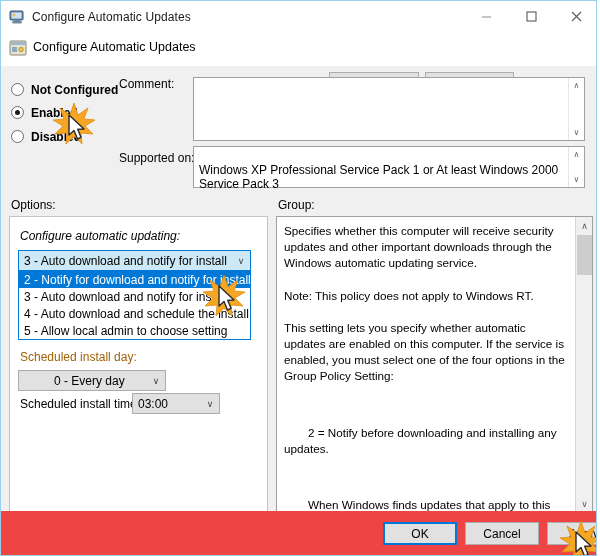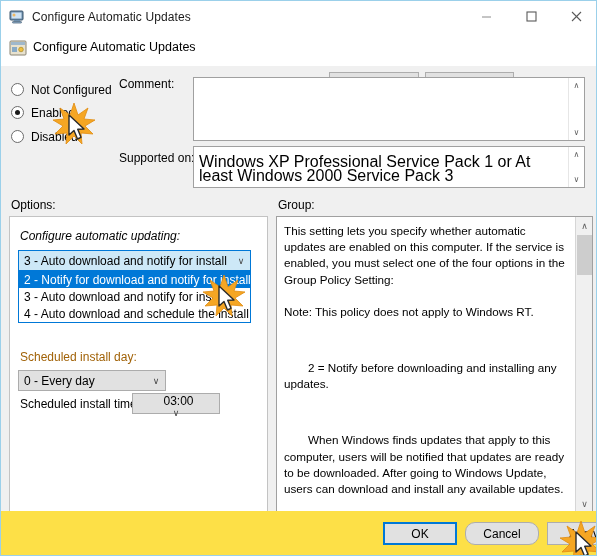--- a/index.html
+++ b/index.html
@@ -77,20 +77,21 @@
   
   .lbl {
     position: absolute;
     font-size: 12px; color: #000;
     white-space: nowrap;
   }
   .radio-row {
     position: absolute; left: 10px;
     display: flex; align-items: center;
     height: 17px;
+    font-weight: bold;
   }
   .radio {
     width: 13px; height: 13px;
     border: 1px solid #6b6b6b;
     border-radius: 50%;
     background: #fff;
     position: relative;
     flex: none;
     margin-right: 7px;
   }
@@ -133,22 +134,22 @@
 
   #supported-label { left: 118px; top: 150px; }
   #supported-box {
     position: absolute; left: 192px; top: 145px;
     width: 392px; height: 42px;
     background: #fff;
     border: 1px solid #a0a0a0;
     display: flex;
   }
   #supported-text {
-    flex: 1; font-size: 16px; color: #000;
-    padding: 8px 5px;
+    flex: 1; font-size: 12px; color: #000;
+    padding: 16px 5px;
     line-height: 14px;
   }
 
   
   #options-label { left: 10px; top: 197px; }
   #help-label { left: 277px; top: 197px; }
 
   #options-panel {
     position: absolute; left: 8px; top: 215px;
     width: 259px; height: 297px;
@@ -231,51 +232,51 @@
   #cfg-list .opt.selected {
     background: #0078d7; color: #fff;
   }
 
   #day-label { position: absolute; left: 10px; top: 133px; font-size: 12px; color: #a16207; }
   #day-combo {
     position: absolute; left: 8px; top: 153px;
     width: 148px; height: 21px;
     background: #e1e1e1;
     border: 1px solid #acacac;
-    display: flex; align-items: center;
+    display: flex; align-items: center; padding-left: 30px;
   }
   #day-combo .combo-text { flex: 1; font-size: 12px; color: #000; padding-left: 5px; }
 
   #time-label { position: absolute; left: 10px; top: 180px; font-size: 12px; color: #000; }
   #time-combo {
     position: absolute; left: 122px; top: 176px;
     width: 88px; height: 21px;
     background: #e1e1e1;
     border: 1px solid #acacac;
-    display: flex; align-items: center; flex-direction: column;
+    display: flex; align-items: center;
   }
   #time-combo .combo-text { flex: 1; font-size: 12px; color: #000; padding-left: 5px; }
 
   
   #footer {
     position: absolute; left: 0; bottom: 0;
     width: 598px; height: 44px;
-    background: #fde047;
+    background: #ef4444;
   }
   .fbtn {
     position: absolute; top: 11px;
     width: 74px; height: 23px;
     background: #e1e1e1;
     border: 1px solid #adadad;
     font-family: "Liberation Sans", sans-serif;
     font-size: 12px; color: #000;
     cursor: default; padding: 0;
   }
   #ok-button { left: 382px; border: 2px solid #0078d7; }
-  #cancel-button { left: 464px; border-radius: 10px; }
+  #cancel-button { left: 464px; }
   #apply-button { left: 546px; }
 
   
   .burst { position: absolute; width: 44px; height: 44px; z-index: 60; pointer-events: none; }
   .cursor { position: absolute; width: 22px; height: 30px; z-index: 61; pointer-events: none; }
 </style>
 </head>
 <body>
 
 <div id="window">
@@ -364,39 +365,41 @@
 
     <div id="cfg-combo">
       <span class="combo-text">3 - Auto download and notify for install</span>
       <span class="combo-arrow">∨</span>
     </div>
 
     <div id="cfg-list">
       <div class="opt selected">2 - Notify for download and notify for install</div>
       <div class="opt">3 - Auto download and notify for install</div>
       <div class="opt">4 - Auto download and schedule the install</div>
+      <div class="opt">5 - Allow local admin to choose setting</div>
     </div>
 
     <span id="day-label">Scheduled install day:</span>
     <div id="day-combo">
       <span class="combo-text">0 - Every day</span>
       <span class="combo-arrow">∨</span>
     </div>
 
     <span id="time-label">Scheduled install time:</span>
     <div id="time-combo">
       <span class="combo-text">03:00</span>
       <span class="combo-arrow">∨</span>
     </div>
   </div>
 
   <div id="help-panel">
     <div id="help-text">
+      <p>Specifies whether this computer will receive security updates and other important downloads through the Windows automatic updating service.</p>
+      <p>Note: This policy does not apply to Windows RT.</p>
       <p>This setting lets you specify whether automatic updates are enabled on this computer. If the service is enabled, you must select one of the four options in the Group Policy Setting:</p>
-      <p>Note: This policy does not apply to Windows RT.</p>
       <p class="indent">2 = Notify before downloading and installing any updates.</p>
       <p class="indent">When Windows finds updates that apply to this computer, users will be notified that updates are ready to be downloaded. After going to Windows Update, users can download and install any available updates.</p>
 
     </div>
     <div id="help-scroll">
       <div class="sb-up">∧</div>
       <div class="sb-thumb"></div>
       <div class="sb-down">∨</div>
     </div>
   </div>

